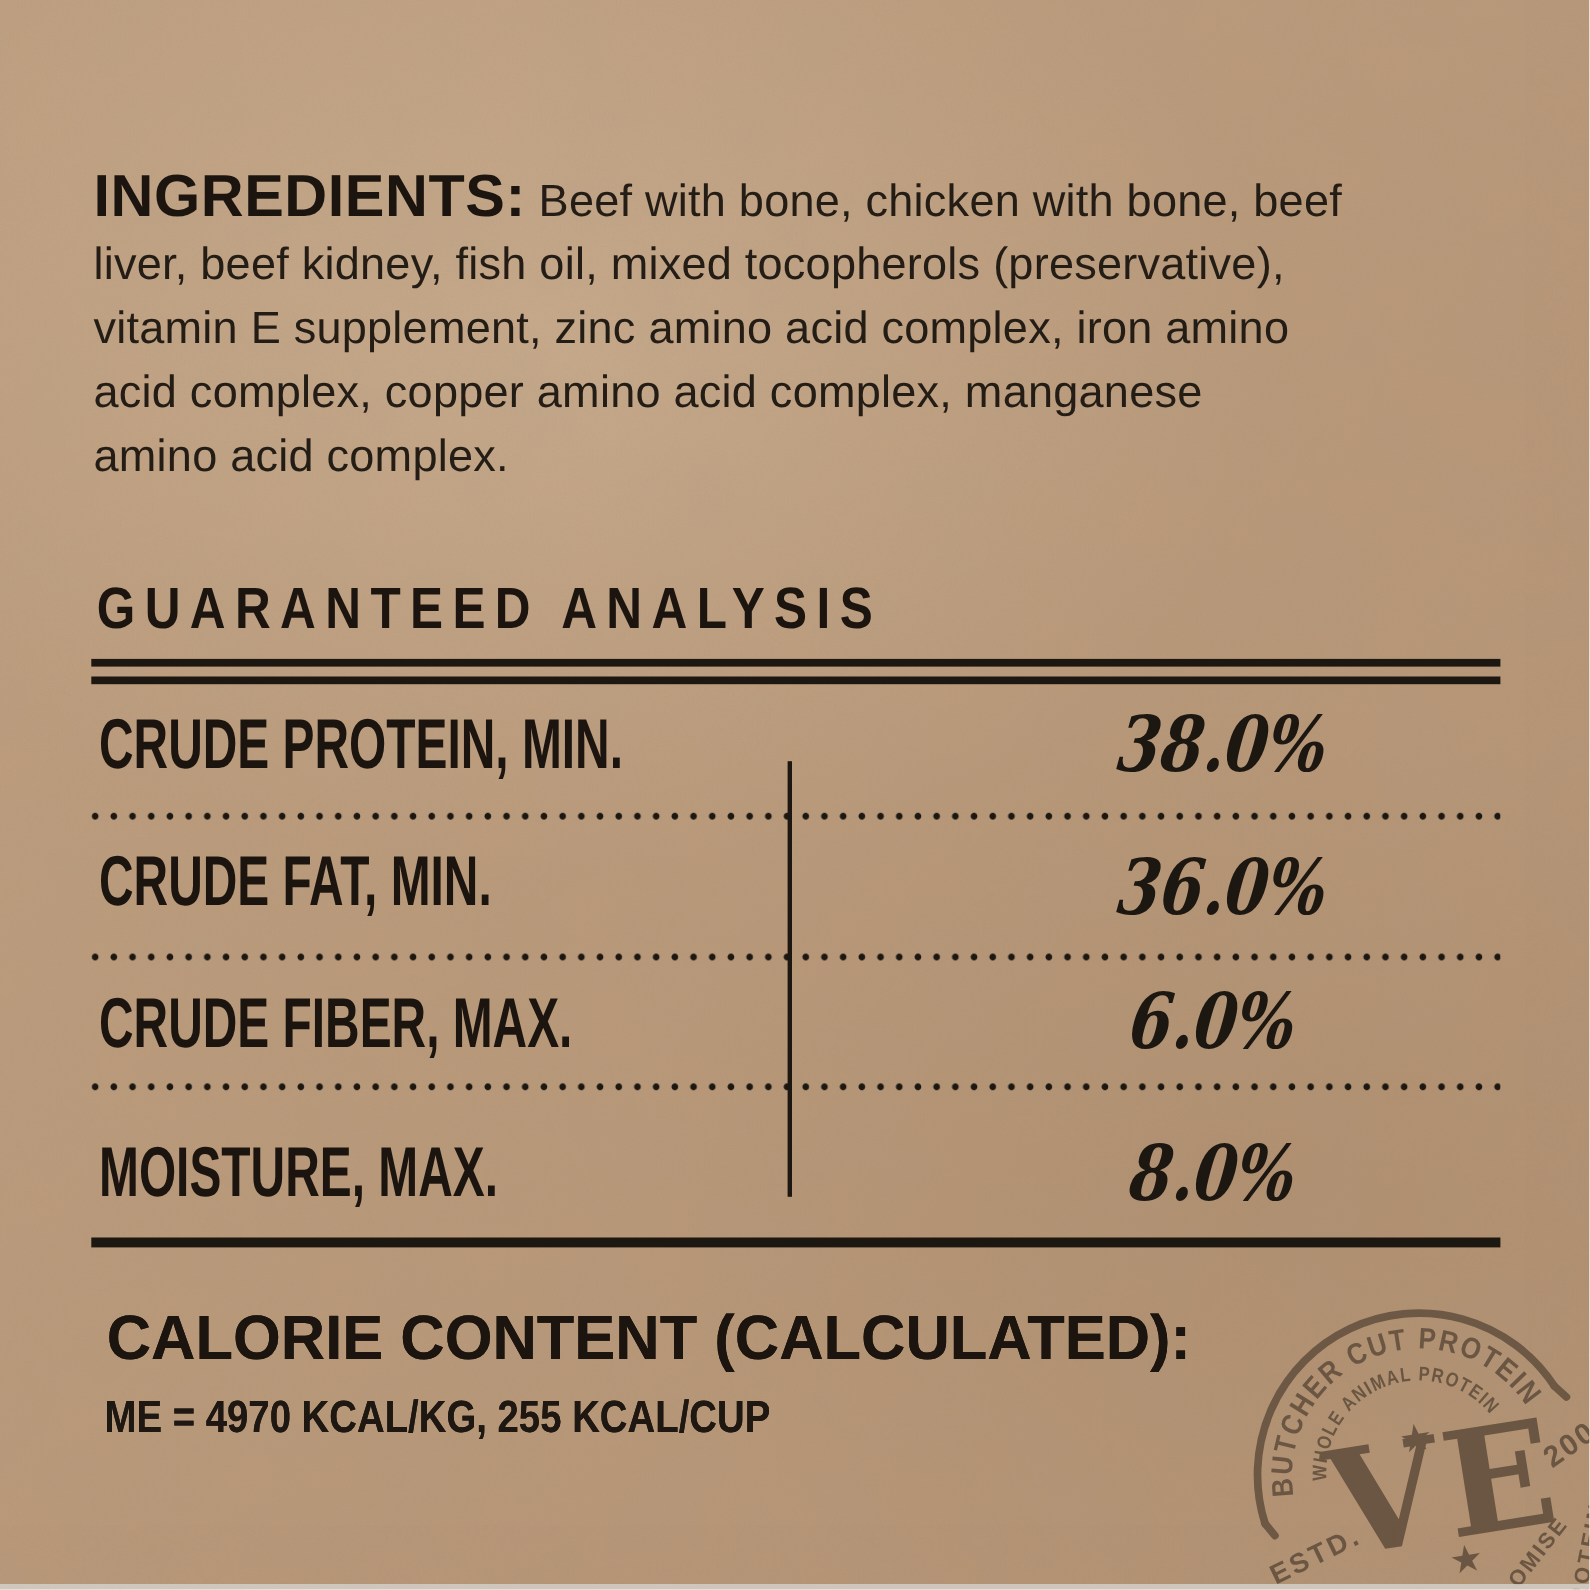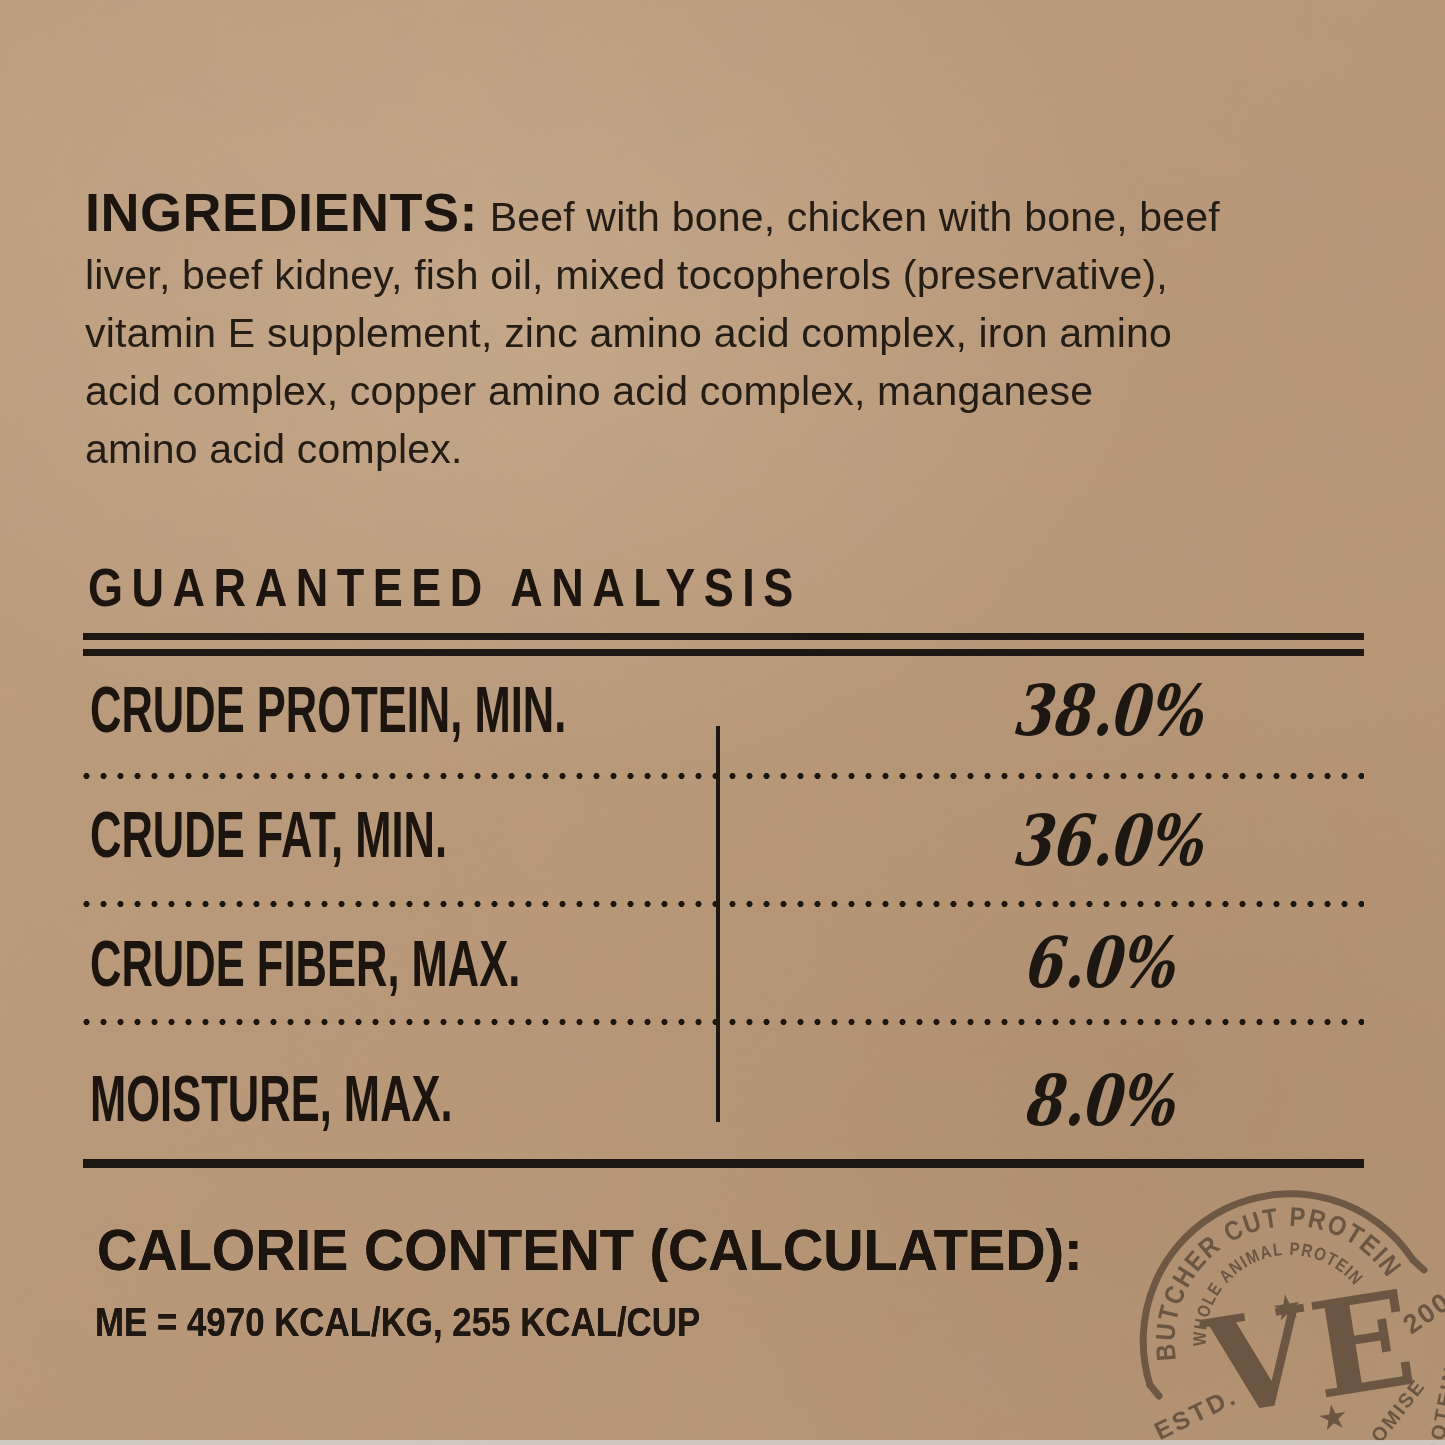--- a/index.html
+++ b/index.html
@@ -4,21 +4,21 @@
 <style>
   html,body{margin:0;padding:0;}
   body{width:1445px;height:1445px;overflow:hidden;position:relative;
        font-family:"Liberation Sans",sans-serif;}
   .stage{position:absolute;inset:0;width:1445px;height:1445px;overflow:hidden;
          background:
            radial-gradient(1100px 800px at 35% 22%, rgba(255,235,210,0.18), rgba(0,0,0,0) 60%),
            radial-gradient(900px 700px at 80% 75%, rgba(120,90,60,0.10), rgba(0,0,0,0) 65%),
            linear-gradient(135deg,#c1a181 0%,#bb9a7a 45%,#b59373 100%);}
   .noise-layer{position:absolute;inset:0;z-index:1;pointer-events:none;}
-  .content{position:absolute;inset:0;z-index:2;margin-top:34px;}
+  .content{position:absolute;inset:0;z-index:2;}
 
   
   .ingredients{position:absolute;left:85px;top:108px;width:1340px;
                font-size:41px;line-height:58px;letter-spacing:0.2px;color:#241d16;}
   .ingredients .label{font-weight:bold;font-size:54px;letter-spacing:0.5px;color:#1c150f;}
   .ingredients .body{white-space:pre-line;}
 
   
   .ga-title{position:absolute;left:88px;top:527px;font-size:53px;font-weight:bold;
             letter-spacing:10px;color:#1c150f;transform:scaleX(0.85);transform-origin:left center;

